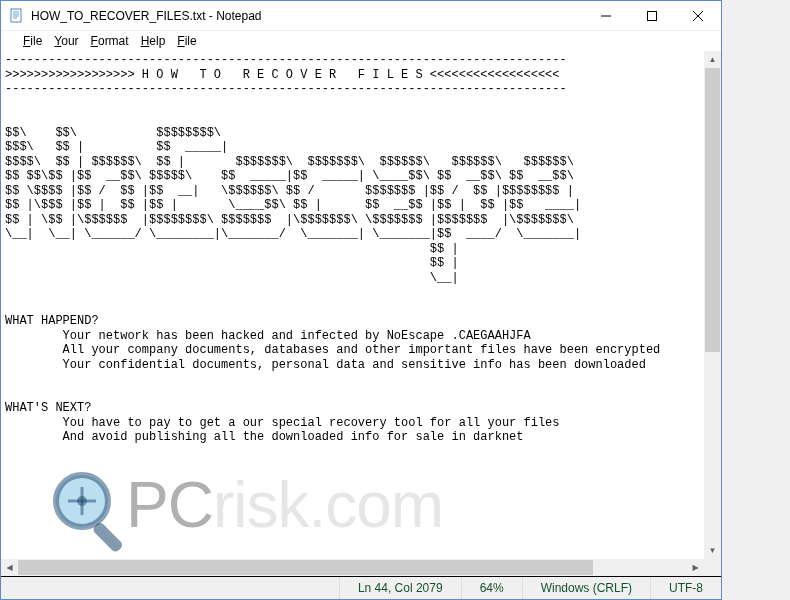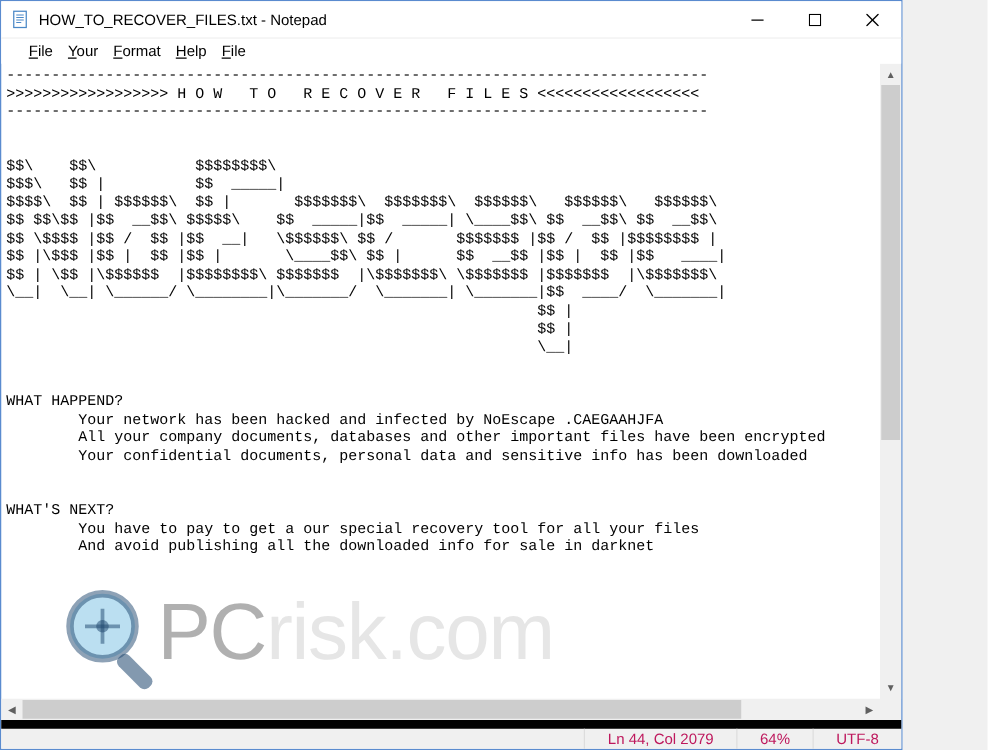--- a/index.html
+++ b/index.html
@@ -137,25 +137,25 @@
 }
 .scroll-corner {
   position: absolute;
   right: 0; bottom: 0;
   width: 17px; height: 17px;
   background: #f0f0f0;
 }
 .statusbar {
   height: 23px;
   background: #f0f0f0;
-  border-top: 7px solid #000000;
+  border-top: 1px solid #000000;
   display: flex;
   align-items: center;
   font-size: 12px;
-  color: #be185d;
+  color: #14532d;
 }
 .status-spacer { flex: 1; }
 .status-cell {
   padding: 0 18px;
   border-left: 1px solid #ddd;
   height: 100%;
   display: flex;
   align-items: center;
 }
 .status-cell:first-of-type { border-left: none; }
@@ -274,20 +274,21 @@
       </div>
       <div class="scroll-arrow-h">▶</div>
     </div>
     <div class="scroll-corner"></div>
   </div>
 
   <div class="statusbar">
     <div class="status-spacer"></div>
     <div class="status-cell">Ln 44, Col 2079</div>
     <div class="status-cell">64%</div>
+    <div class="status-cell">Windows (CRLF)</div>
     <div class="status-cell">UTF-8</div>
   </div>
 
 </div>
 
 <div class="watermark">
   <div class="wm-icon">
     <svg width="100" height="100" viewBox="0 0 100 100">
       <circle cx="40" cy="38" r="26" fill="rgba(105,185,225,0.45)" stroke="rgba(30,70,110,0.5)" stroke-width="6"></circle>
       <circle cx="40" cy="38" r="5" fill="rgba(30,70,110,0.5)"></circle>

